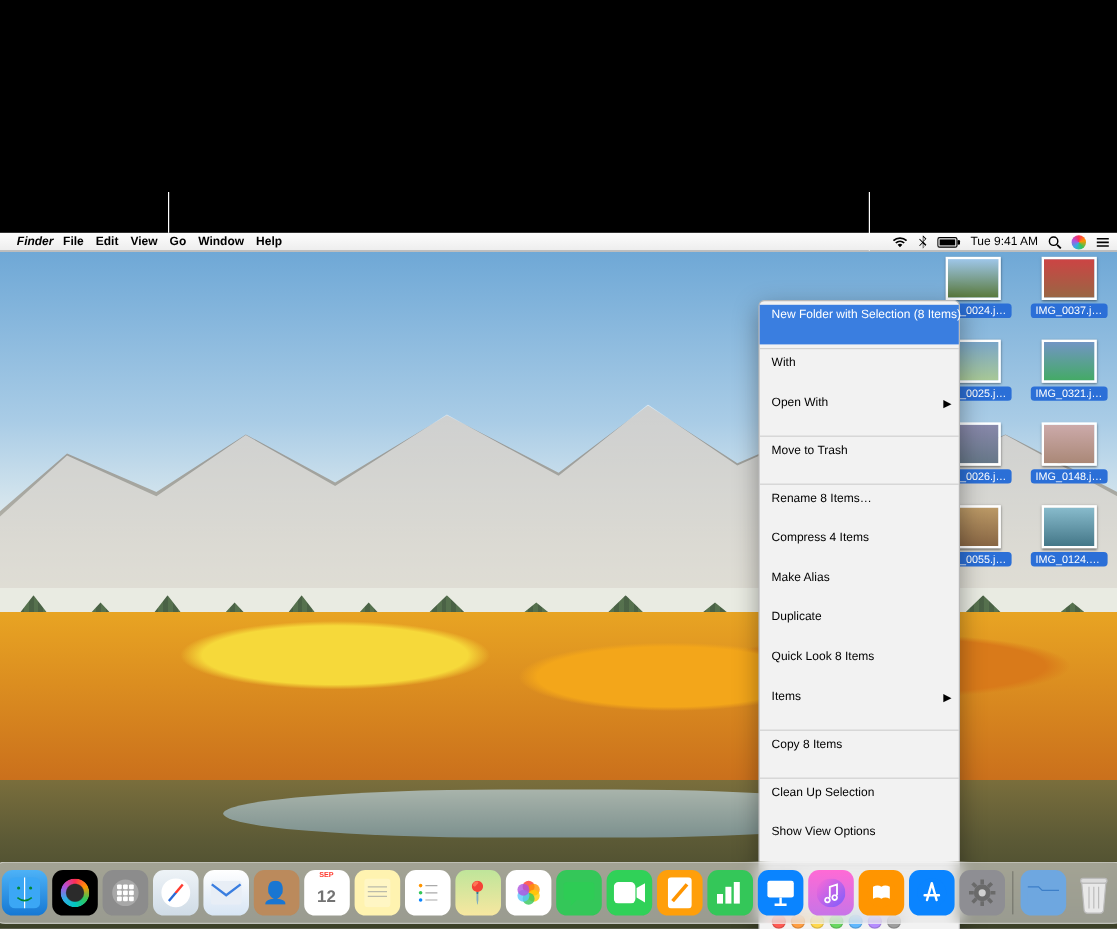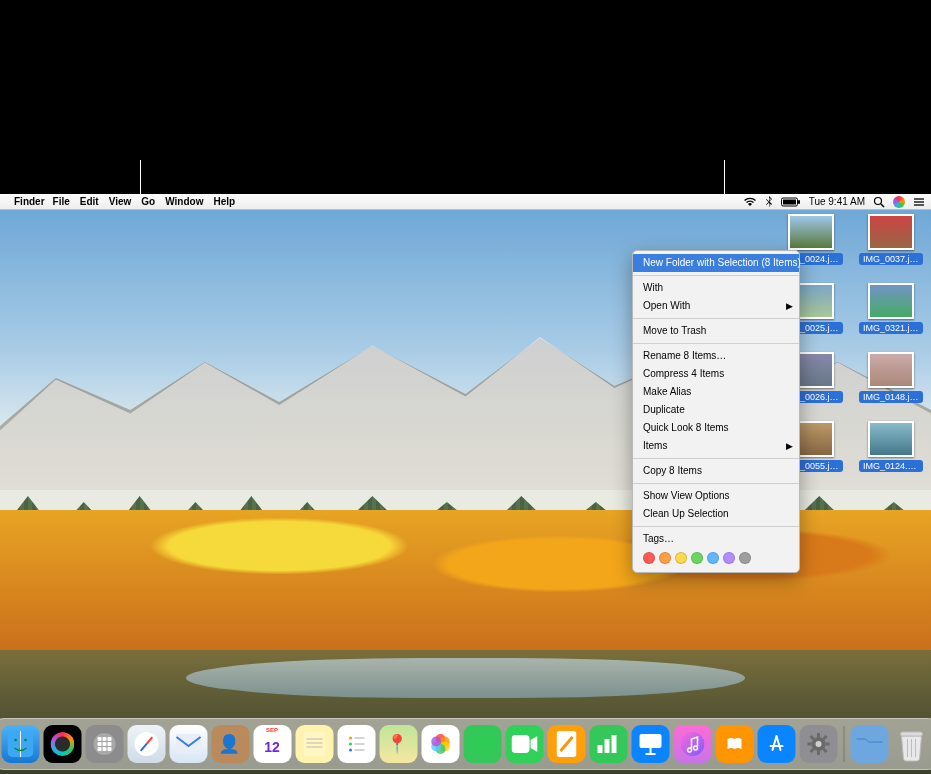--- a/index.html
+++ b/index.html
@@ -6,21 +6,21 @@
 html, body { width: 931px; height: 774px; overflow: hidden; background: #000; }
 
 .black-top { width: 931px; height: 194px; background: #000; position: relative; }
 .callout-line { position: absolute; width: 1px; background: #fff; }
 
 .desktop-area { position: absolute; top: 194px; left: 0; width: 931px; height: 580px; }
 
 
 .menubar { position: absolute; top: 0; left: 0; right: 0; height: 16px; background: linear-gradient(#fdfdfd,#ededed); display: flex; align-items: center; font-size: 10px; color: #000; padding: 0 6px; border-bottom: 1px solid #bdbdbd; }
 .menubar .apple { font-size: 11px; margin-right: 8px; }
-.menubar .app-name { font-weight: 600; margin-right: 8px; }
+.menubar .app-name { font-weight: 600; margin-right: 8px; font-style: italic; }
 .menubar .menu-item { margin-right: 10px; cursor: default; font-weight: bold; }
 .menubar .spacer { flex: 1; }
 .menubar .right-item { margin-left: 8px; display: flex; align-items: center; }
 .menubar svg { display: block; }
 
 
 .wallpaper { position: absolute; top: 16px; left: 0; right: 0; bottom: 0; overflow: hidden; }
 .sky { position:absolute; inset:0; background: linear-gradient(#6fa8d6 0%, #a9cce6 25%, #d8e7ee 38%, #e9ebe2 42%); }
 .mountain-back { position:absolute; top:120px; left:0; right:0; height:160px; background: linear-gradient(#8a8a88,#bcb8a9); clip-path: polygon(0 60%, 6% 30%, 14% 50%, 22% 20%, 30% 45%, 40% 10%, 50% 40%, 58% 5%, 66% 35%, 74% 15%, 82% 40%, 90% 20%, 100% 50%, 100% 100%, 0 100%); opacity:.9; }
 .mountain-snow { position:absolute; top:110px; left:0; right:0; height:170px; background: linear-gradient(#f4f4f2,#cfcfc9); clip-path: polygon(0 65%, 6% 35%, 14% 55%, 22% 25%, 30% 50%, 40% 15%, 50% 45%, 58% 10%, 66% 40%, 74% 20%, 82% 45%, 90% 25%, 100% 55%, 100% 100%, 0 100%); mix-blend-mode: screen; opacity:.6; }
@@ -38,21 +38,21 @@
 .dicon .thumb.t3{background:linear-gradient(#7ba6c8,#a8c896);}
 .dicon .thumb.t4{background:linear-gradient(#7295c4,#4a6);}
 .dicon .thumb.t5{background:linear-gradient(#88a,#678);}
 .dicon .thumb.t6{background:linear-gradient(#caa,#a87);}
 .dicon .thumb.t7{background:linear-gradient(#b96,#864);}
 .dicon .thumb.t8{background:linear-gradient(#8bc,#478);}
 .dicon .fname { margin-top:3px; font-size:9px; color:#fff; background:#2b6fd7; border-radius:3px; padding:1px 4px; white-space:nowrap; max-width:64px; overflow:hidden; text-overflow:ellipsis; }
 
 
 .ctx-menu { position:absolute; top: 56px; left: 632px; width:168px; background:#f2f2f2; border:1px solid #b8b8b8; border-radius:5px; box-shadow:0 6px 20px rgba(0,0,0,.35); font-size:10px; color:#000; padding:3px 0; }
-.ctx-item { padding:2px 12px 2px 10px; position:relative; cursor:default; line-height:14px; white-space:nowrap; }
+.ctx-item { padding:2px 12px 17px 10px; position:relative; cursor:default; line-height:14px; white-space:nowrap; }
 .ctx-item.hl { background:#3a7ee0; color:#fff; }
 .ctx-sep { height:1px; background:#d0d0d0; margin:3px 0; }
 .ctx-item .sub-arrow { position:absolute; right:6px; top:2px; font-size:9px; }
 .ctx-tags { padding:4px 10px 5px; display:flex; gap:4px; }
 .ctx-tags .dot { width:12px; height:12px; border-radius:50%; border:1px solid rgba(0,0,0,.15); }
 
 
 .dock { position:absolute; left:50%; bottom:4px; transform:translateX(-50%); height:52px; padding:4px 10px; background:rgba(230,230,230,.55); border:1px solid rgba(255,255,255,.4); border-radius:14px; display:flex; align-items:center; gap:4px; backdrop-filter: blur(6px); }
 .dock .app { width:38px; height:38px; border-radius:9px; display:flex; align-items:center; justify-content:center; font-size:20px; color:#fff; position:relative; }
 .dock .sep { width:1px; height:36px; background:rgba(0,0,0,.25); margin:0 2px; }
@@ -72,21 +72,21 @@
 .app.pages{background:#ff9f0a;}
 .app.numbers{background:#34c759;}
 .app.keynote{background:#0a84ff;}
 .app.itunes{background:linear-gradient(#ff6ad5,#c774e8);} 
 .app.ibooks{background:#ff9500;}
 .app.appstore{background:#0a84ff;}
 .app.prefs{background:#8e8e93;}
 .app.downloads{background:#6ea7e0;}
 .app.trash{background:transparent;}
 .app .glyph{font-size:18px;}
-.app.calendar .calnum{position:absolute;font-size:14px;font-weight:600;color:#6d28d9;top:14px;}
+.app.calendar .calnum{position:absolute;font-size:14px;font-weight:600;color:#737373;top:14px;}
 .app.calendar .calhead{position:absolute;top:2px;font-size:6px;color:#ff3b30;font-weight:700;}
 .siri-ring{width:24px;height:24px;border-radius:50%;background:conic-gradient(#ff2d55,#ff9500,#34c759,#00c7be,#32ade6,#af52de,#ff2d55);-webkit-mask:radial-gradient(circle,transparent 7px,#000 8px);mask:radial-gradient(circle,transparent 7px,#000 8px);}
 .safari-needle{width:24px;height:24px;border-radius:50%;background:#fff;position:relative;}
 .safari-needle:after{content:"";position:absolute;left:11px;top:3px;width:2px;height:18px;background:linear-gradient(#ff3b30 50%,#2a6bd6 50%);transform:rotate(40deg);}
 .trash svg{width:32px;height:36px;}
 </style>
 </head>
 <body>
 
 <div class="black-top">
@@ -197,22 +197,22 @@
     <div class="ctx-sep"></div>
     <div class="ctx-item">Rename 8 Items…</div>
     <div class="ctx-item">Compress 4 Items</div>
     <div class="ctx-item">Make Alias</div>
     <div class="ctx-item">Duplicate</div>
     <div class="ctx-item">Quick Look 8 Items</div>
     <div class="ctx-item"><span>Items</span><span class="sub-arrow">▶</span></div>
     <div class="ctx-sep"></div>
     <div class="ctx-item">Copy 8 Items</div>
     <div class="ctx-sep"></div>
+    <div class="ctx-item">Clean Up Selection</div>
     <div class="ctx-item">Show View Options</div>
-    <div class="ctx-item">Clean Up Selection</div>
     <div class="ctx-sep"></div>
     <div class="ctx-item">Tags…</div>
     <div class="ctx-tags">
       <span class="dot" style="background:#ff5b54"></span>
       <span class="dot" style="background:#ff9e42"></span>
       <span class="dot" style="background:#ffd84d"></span>
       <span class="dot" style="background:#68d861"></span>
       <span class="dot" style="background:#5fb8ff"></span>
       <span class="dot" style="background:#b58cff"></span>
       <span class="dot" style="background:#9e9e9e"></span>

